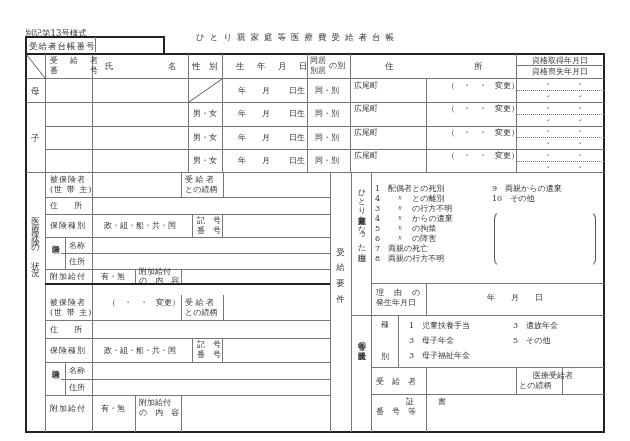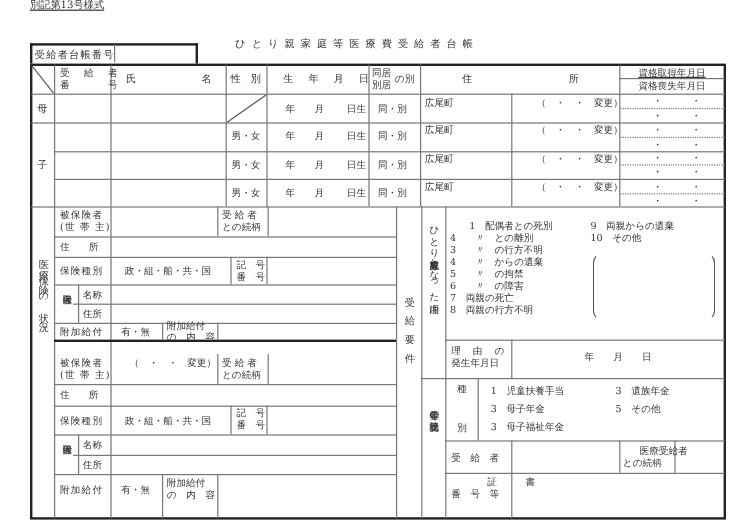--- a/index.html
+++ b/index.html
@@ -12,21 +12,21 @@
   .hlb { position: absolute; height: 0; border-top: 2px solid #222; }
   .vl { position: absolute; width: 0; border-left: 1px solid #777; }
   .dl { position: absolute; height: 0; border-top: 1px dotted #777; }
   .vert { writing-mode: vertical-rl; text-orientation: upright; letter-spacing: 0px; }
   .cell { position: absolute; box-sizing: border-box; }
   .bracket { position: absolute; border: 1px solid #555; border-top-color: transparent; border-bottom-color: transparent; }
 </style>
 </head>
 <body>
 
-<div class="t" style="left:25px;top:0;text-decoration:underline;">別記第13号様式</div>
+<div class="t" style="left:25px;top:28px;">別記第13号様式</div>
 <div class="t" style="left:196px;top:32px;letter-spacing:5px;">ひとり親家庭等医療費受給者台帳</div>
 
 <div class="abs" style="left:25px;top:36px;width:140px;height:17px;border:2px solid #222;border-bottom:none;box-sizing:border-box;"></div>
 <div class="vl" style="left:95px;top:37px;height:15px;"></div>
 <div class="t" style="left:29px;top:41px;letter-spacing:1px;">受給者台帳番号</div>
 <div class="cell" style="left:97px;top:38px;width:66px;height:14px;"></div>
 
 <div class="abs" style="left:25px;top:53px;width:580px;height:380px;border:2px solid #222;box-sizing:border-box;"></div>
 
 <div class="hl" style="left:26px;top:78px;width:578px;"></div>
@@ -48,21 +48,21 @@
 <div class="t ts" style="left:50px;top:66px;letter-spacing:2px;">番　　　号</div>
 <div class="t" style="left:105px;top:61px;">氏</div>
 <div class="t" style="left:168px;top:61px;">名</div>
 <div class="t" style="left:192px;top:61px;">性　別</div>
 <div class="t" style="left:236px;top:61px;letter-spacing:2px;">生　年　月　日</div>
 <div class="t ts" style="left:310px;top:56px;">同居</div>
 <div class="t ts" style="left:310px;top:66px;">別居</div>
 <div class="t ts" style="left:329px;top:61px;">の別</div>
 <div class="t" style="left:385px;top:61px;">住</div>
 <div class="t" style="left:474px;top:61px;">所</div>
-<div class="t ts" style="left:532px;top:56px;text-decoration:underline;">資格取得年月日</div>
+<div class="t ts" style="left:532px;top:56px;">資格取得年月日</div>
 <div class="t ts" style="left:532px;top:67px;">資格喪失年月日</div>
 
 <div class="hl" style="left:26px;top:102px;width:578px;"></div>
 <div class="hl" style="left:45px;top:126px;width:559px;"></div>
 <div class="hl" style="left:45px;top:149px;width:559px;"></div>
 <div class="hl" style="left:26px;top:172px;width:578px;"></div>
 
 <svg class="abs" style="left:189px;top:79px;" width="33" height="23">
     <line x1="0" y1="23" x2="33" y2="0" stroke="#555" stroke-width="1"></line>
   </svg>
@@ -185,21 +185,21 @@
 <div class="t ts" style="left:139px;top:398px;">附加給付</div>
 <div class="t ts" style="left:139px;top:408px;">の　内　容</div>
 
 <div class="t vert" style="left:335px;top:240px;line-height:12px;letter-spacing:16px;">受給要件</div>
 
 <div class="vl" style="left:371px;top:172px;height:260px;"></div>
 <div class="hl" style="left:351px;top:315px;width:253px;"></div>
 <div class="t ts vert" style="left:356px;top:183px;line-height:10px;">ひとり親家庭等となった理由</div>
 
 <div class="abs" style="left:375px;top:184px;">
-  <div class="t ts" style="left:16px;top:0;text-align:right;">1　配偶者との死別</div>
+  <div class="t ts" style="left:0;top:0;text-align:right;">1　配偶者との死別</div>
   <div class="t ts" style="left:0;top:10px;">4　　〃　との離別</div>
   <div class="t ts" style="left:0;top:20px;">3　　〃　の行方不明</div>
   <div class="t ts" style="left:0;top:30px;">4　　〃　からの遺棄</div>
   <div class="t ts" style="left:0;top:40px;">5　　〃　の拘禁</div>
   <div class="t ts" style="left:0;top:50px;">6　　〃　の障害</div>
   <div class="t ts" style="left:0;top:60px;">7　両親の死亡</div>
   <div class="t ts" style="left:0;top:70px;">8　両親の行方不明</div>
 </div>
 <div class="t ts" style="left:492px;top:184px;">9　両親からの遺棄</div>
 <div class="t ts" style="left:492px;top:194px;">10　その他</div>

